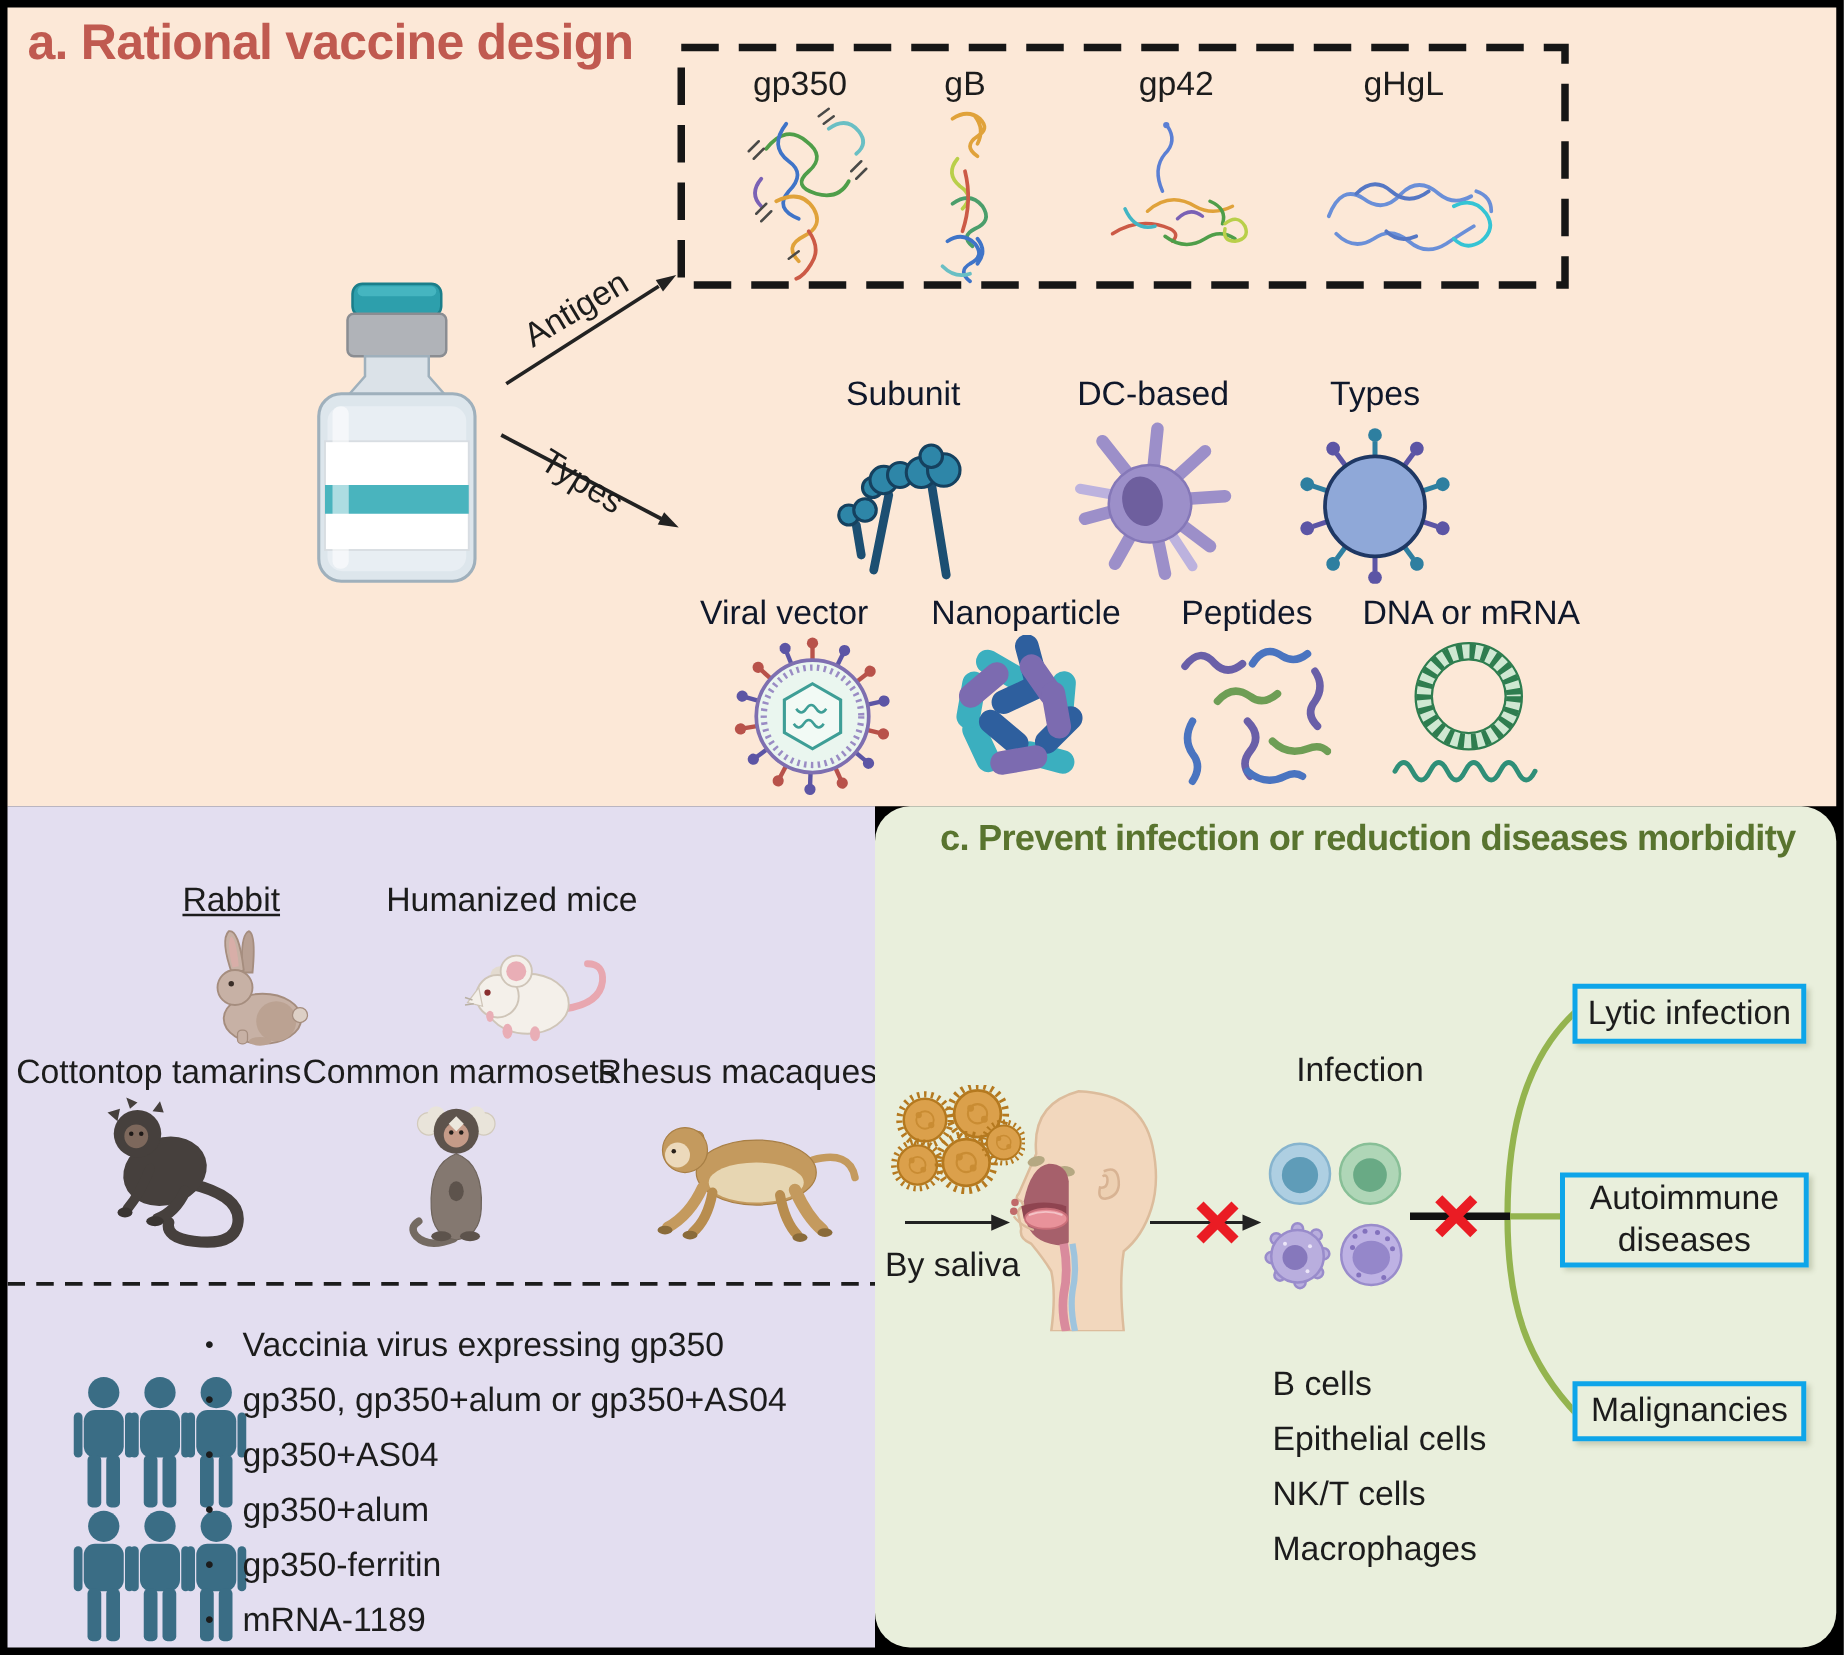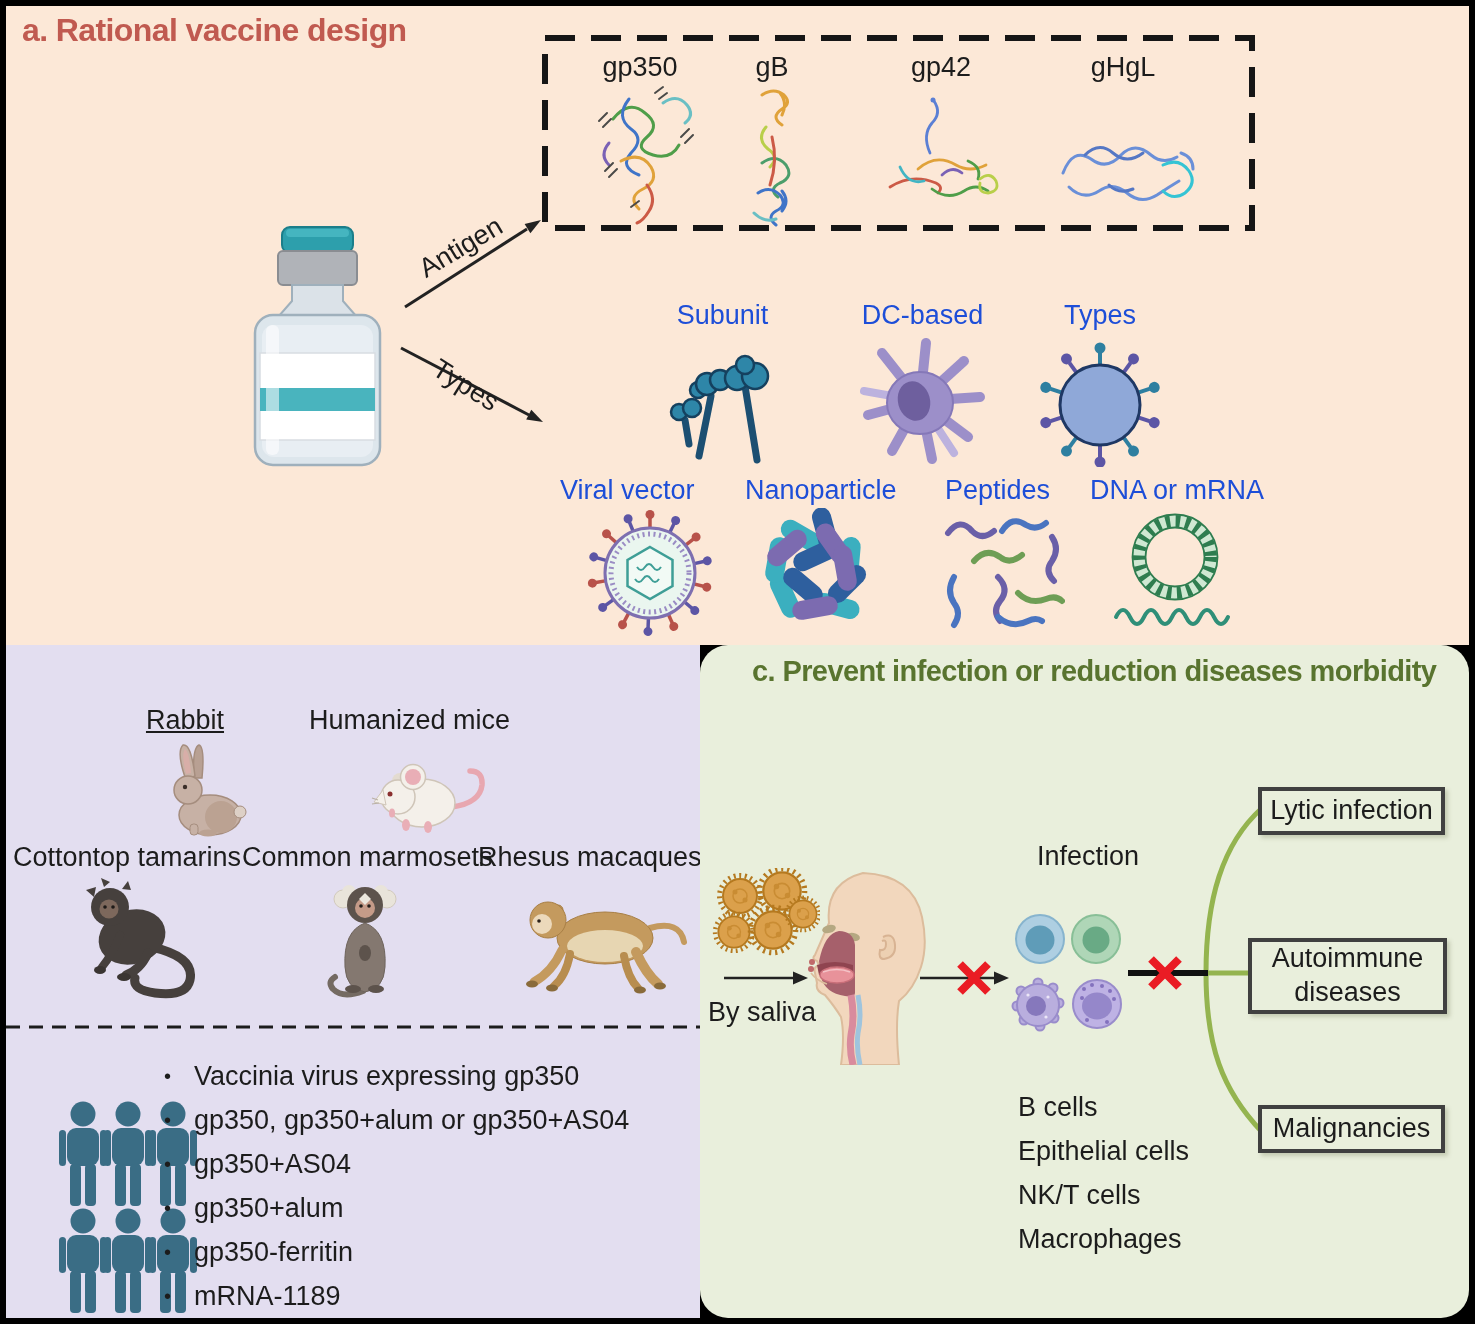--- a/index.html
+++ b/index.html
@@ -2,34 +2,34 @@
 <html><head>
 <meta charset="utf-8">
 <style>
   html,body{margin:0;padding:0;background:#888;}
   #fig{position:relative;width:1475px;height:1324px;background:#000;font-family:"Liberation Sans",sans-serif;overflow:hidden;}
   .panel{position:absolute;}
   #panel-a{left:6px;top:6px;width:1463px;height:639px;background:#fce8d7;}
   #panel-b{left:6px;top:645px;width:694px;height:673px;background:#e3def0;}
   #panel-c{left:700px;top:645px;width:769px;height:673px;background:#e9efdc;border-radius:28px;}
   .abs{position:absolute;}
-  .ptitle{position:absolute;font-weight:bold;font-size:32px;letter-spacing:-0.6px;white-space:nowrap;}
+  .ptitle{position:absolute;font-weight:bold;font-size:40px;letter-spacing:-0.6px;white-space:nowrap;}
   #title-a{left:16px;top:6px;color:#c05a50;}
   #title-b{left:16px;top:7px;color:#7b62a8;font-size:29px;}
   #title-c{left:52px;top:10px;color:#59742f;font-size:29px;}
   .lbl{position:absolute;font-size:27px;color:#1c1c1c;text-align:center;white-space:nowrap;}
-  .blbl{position:absolute;font-size:27px;color:#1d4ed8;text-align:center;white-space:nowrap;}
+  .blbl{position:absolute;font-size:27px;color:#0f172a;text-align:center;white-space:nowrap;}
   .bold{font-weight:bold;}
   .rot{transform-origin:center;}
   .trials{position:absolute;left:158px;top:416px;width:520px;}
   .trial{display:flex;align-items:flex-start;height:30px;margin-bottom:14px;font-size:27px;color:#1c1c1c;white-space:nowrap;}
   .trial .bullet{width:14px;font-size:20px;margin-right:16px;padding-top:4px;}
   .clist{position:absolute;left:318px;top:447px;}
   .citem{height:30px;margin-bottom:14px;font-size:27px;color:#1c1c1c;white-space:nowrap;}
-  .obox{position:absolute;border:4px solid #404040;background:#e9efdc;display:flex;align-items:center;justify-content:center;
+  .obox{position:absolute;border:4px solid #0ea5e9;background:#e9efdc;display:flex;align-items:center;justify-content:center;
         font-size:27px;color:#1c1c1c;text-align:center;line-height:1.25;box-shadow:3px 3px 4px rgba(90,100,60,0.25);}
 </style>
 </head>
 <body>
 
 <div id="fig">
 
   <div id="panel-a" class="panel">
     <div id="title-a" class="ptitle">a. Rational vaccine design</div>
 

